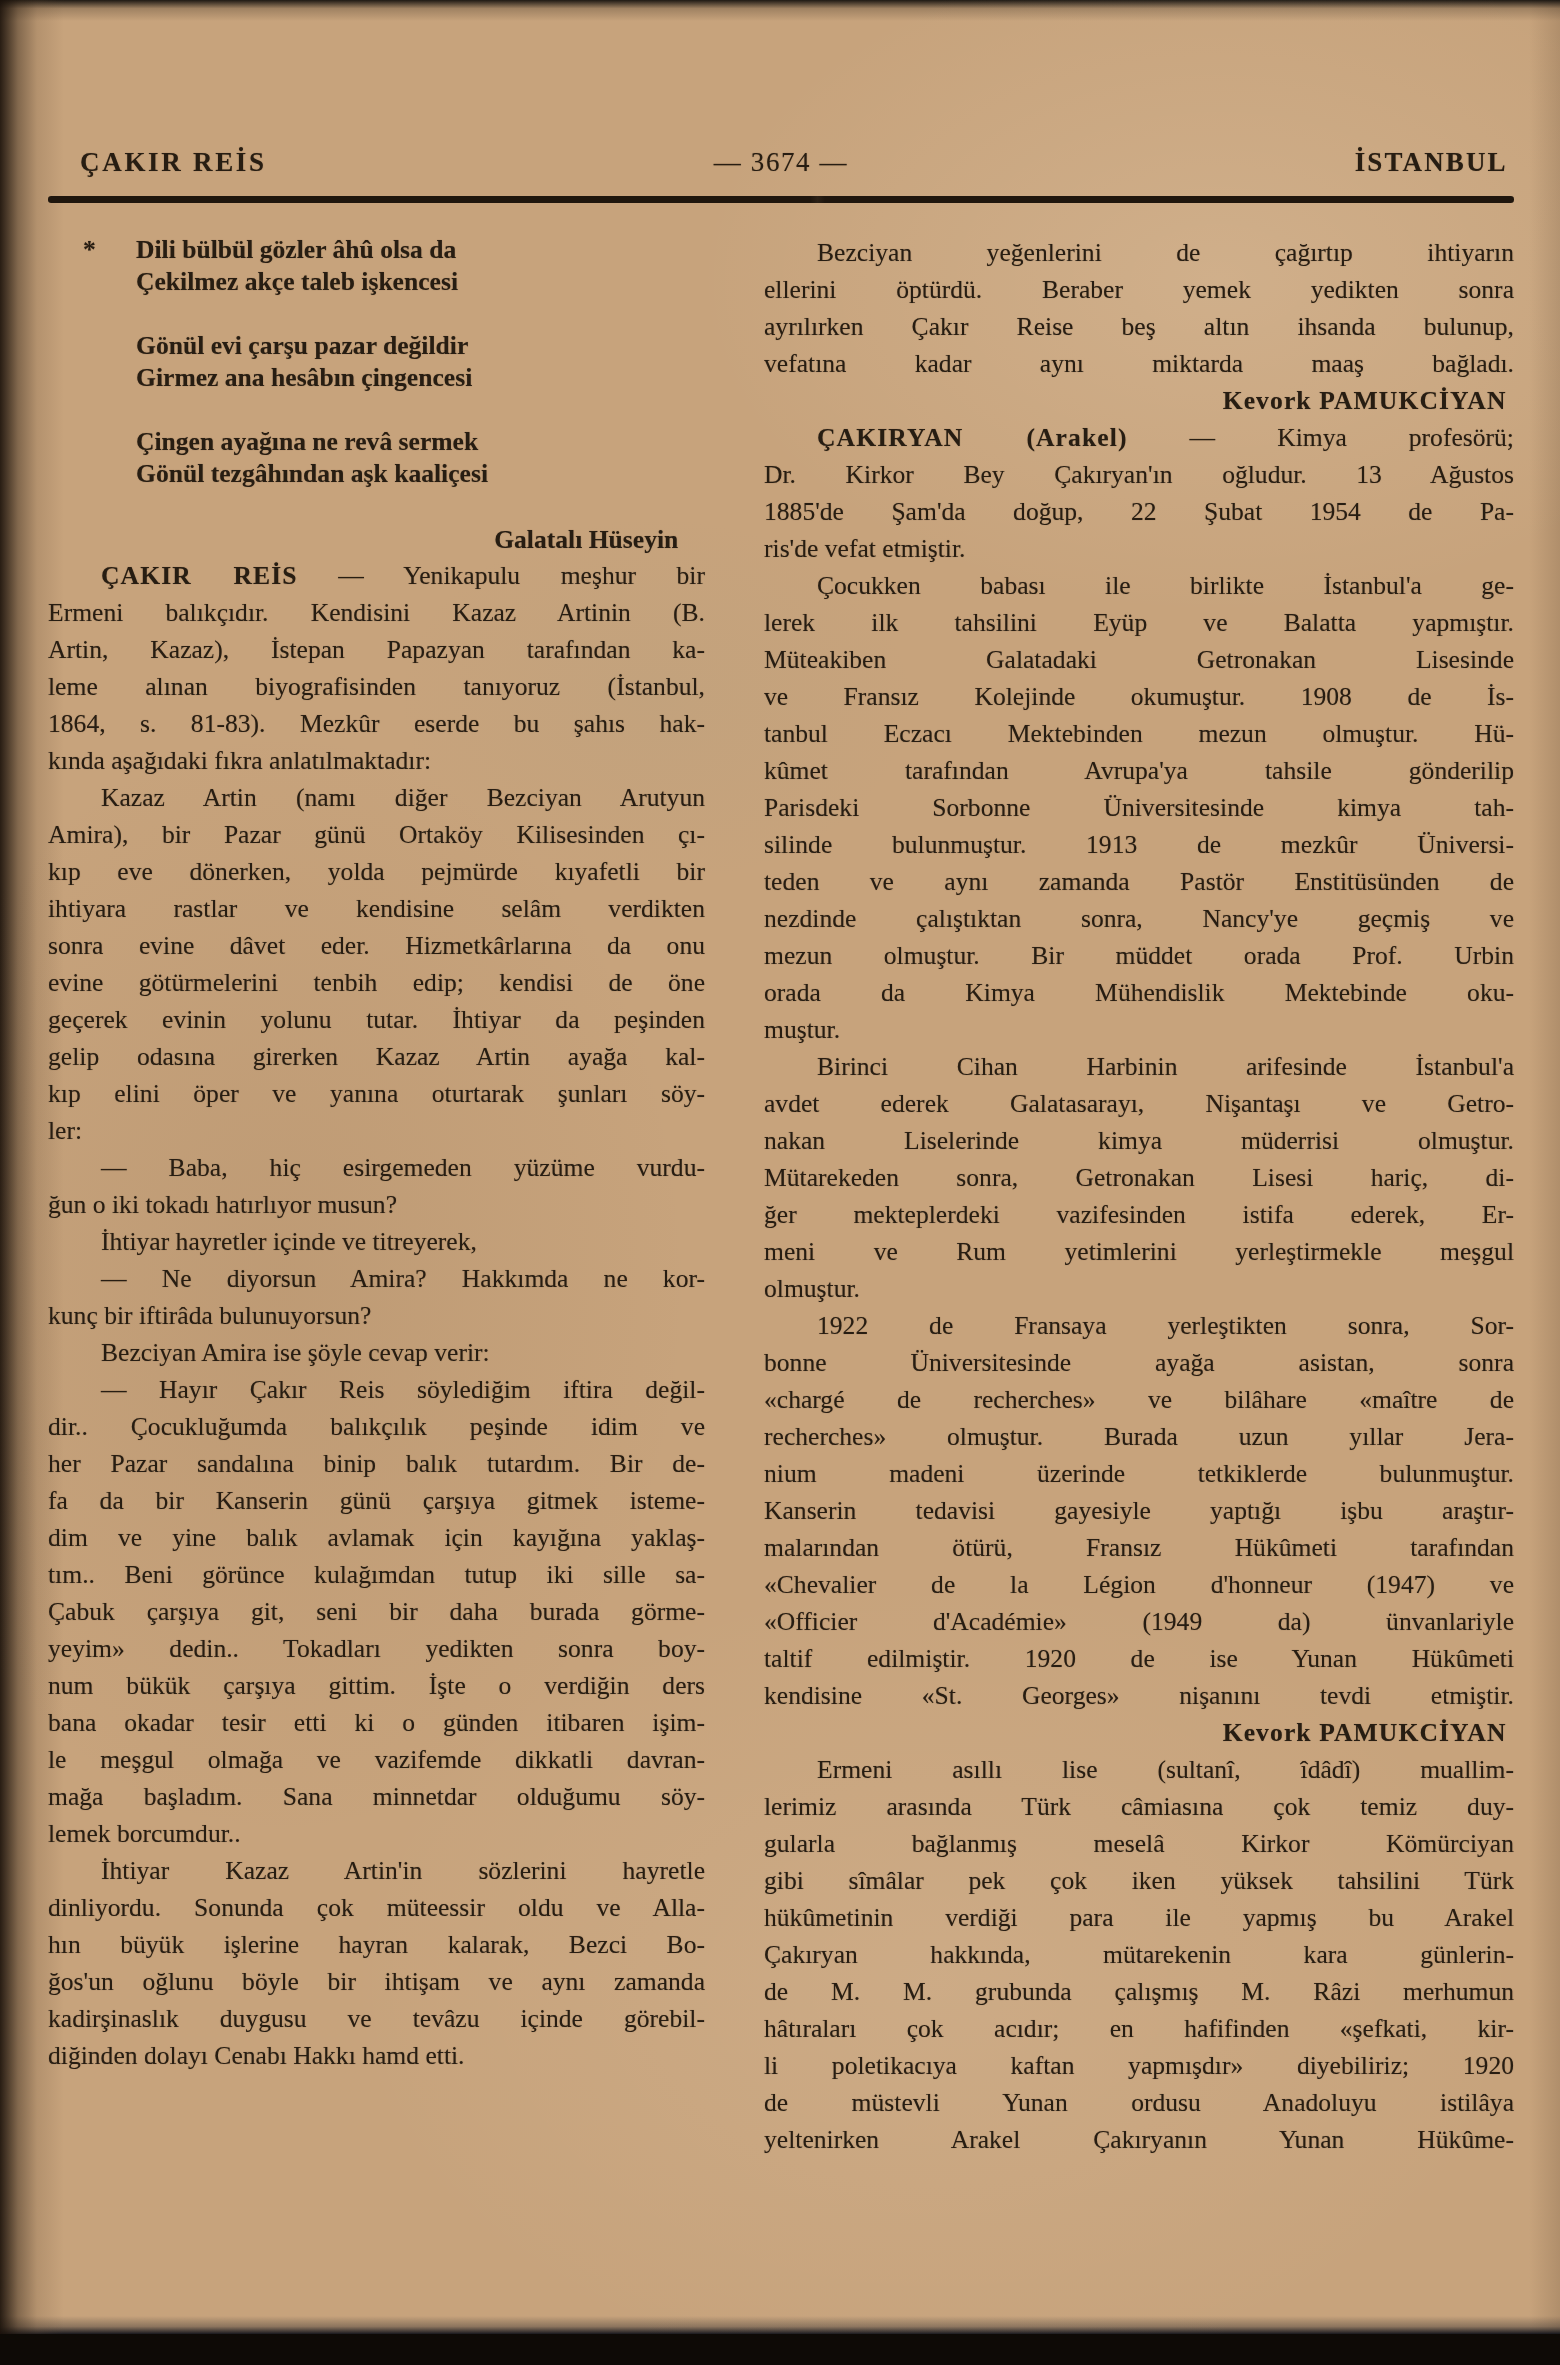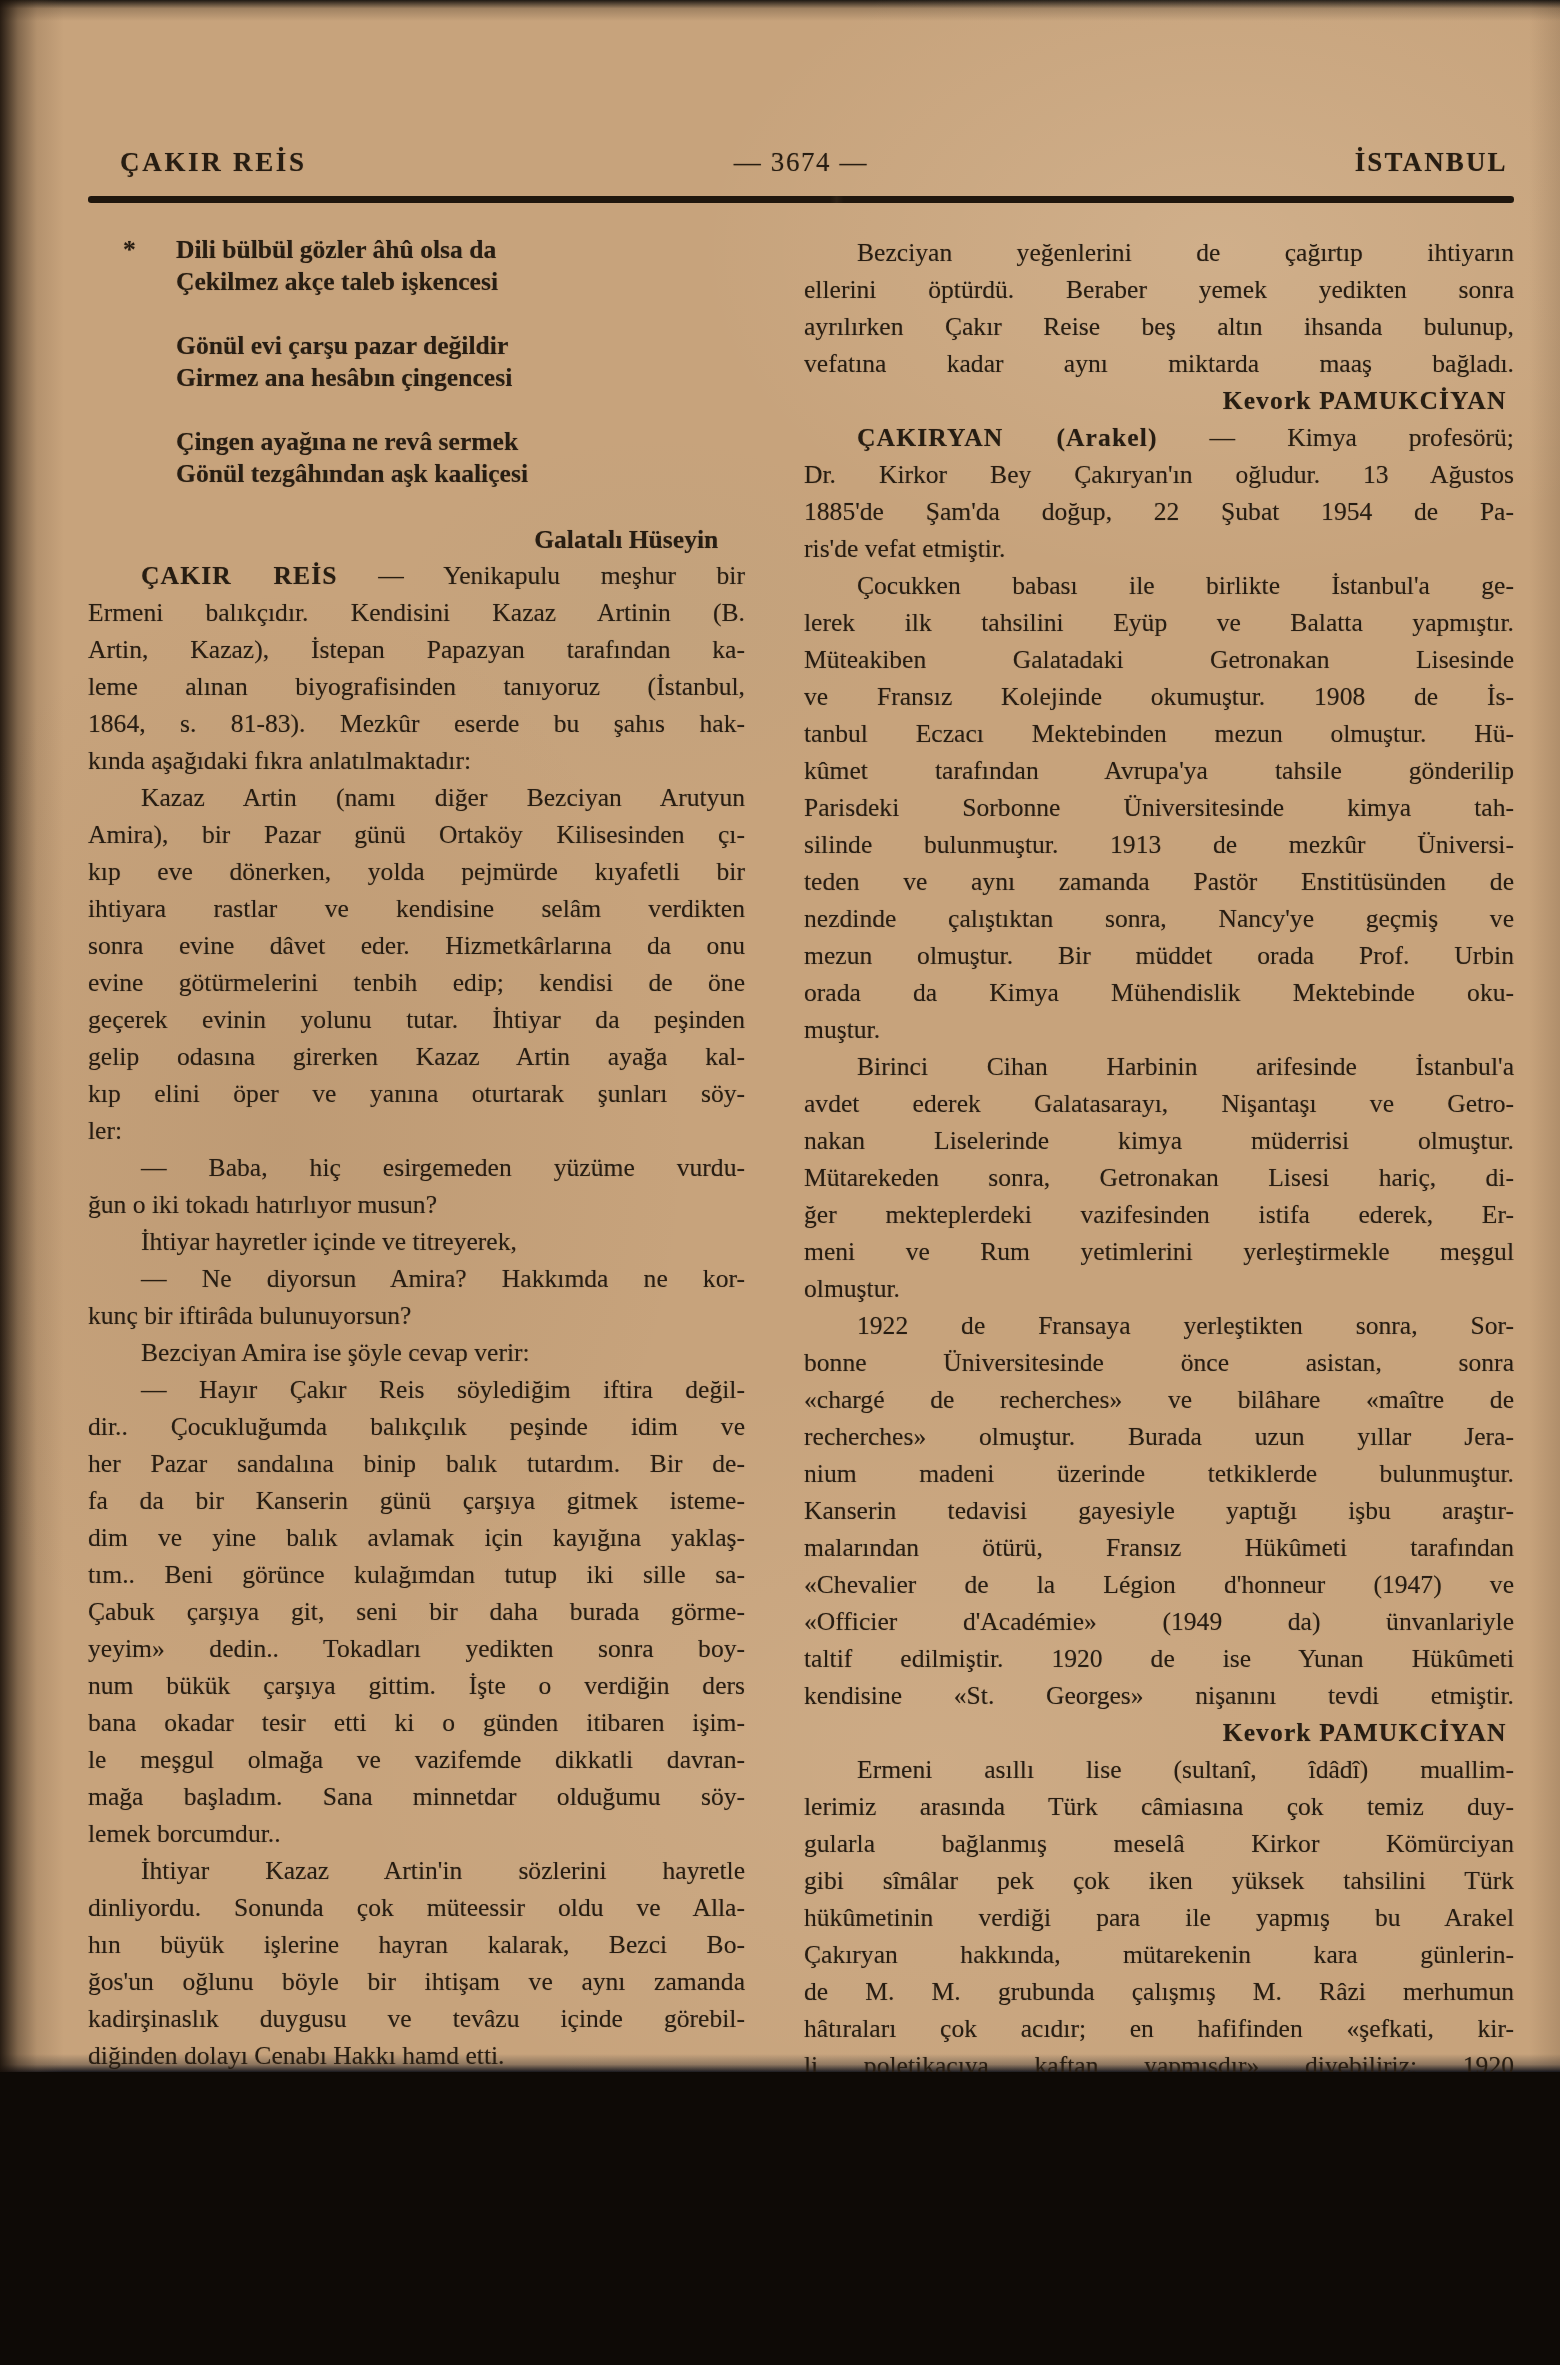--- a/index.html
+++ b/index.html
@@ -6,35 +6,35 @@
     --paper:#c7a37c;
     --ink:#271d12;
     --rule:#1f160d;
     --edge:#17100a;
   }
   *{box-sizing:border-box;}
   html,body{margin:0;padding:0;background:#0e0a06;}
   .scan{
     position:relative;
     width:1561px;
-    height:2072px;
+    height:2334px;
     overflow:hidden;
     font-family:"Liberation Serif","DejaVu Serif",serif;
     color:var(--ink);
     background:
       radial-gradient(745px 479px at 78% 12%, rgba(255,238,214,.16), rgba(255,238,214,0) 70%),
       radial-gradient(586px 798px at 18% 55%, rgba(110,80,50,.10), rgba(110,80,50,0) 70%),
       radial-gradient(852px 586px at 60% 85%, rgba(255,240,220,.10), rgba(255,240,220,0) 70%),
       radial-gradient(373px 266px at 42% 30%, rgba(140,150,130,.08), rgba(140,150,130,0) 70%),
       linear-gradient(90deg, rgba(26,17,10,.92) 0px, rgba(46,32,20,.45) 18px, rgba(90,66,44,.18) 37px, rgba(90,66,44,0) 64px),
       linear-gradient(180deg, rgba(12,10,8,.9) 0px, rgba(40,30,20,.25) 8.5px, rgba(40,30,20,0) 21px),
       linear-gradient(0deg, rgba(16,18,26,.95) 0px, rgba(30,30,38,.35) 7.5px, rgba(30,30,38,0) 18px),
       linear-gradient(270deg, rgba(90,66,44,.22) 0px, rgba(90,66,44,0) 32px),
       var(--paper);
-    padding:143px 47px 0 88px;
+    padding:143px 47px 0 48px;
     text-shadow:0 0 1.1px rgba(55,38,22,.40);
   }
   .header{
     position:relative;
     height:38px;
     font-size:27px;
     line-height:38px;
   }
   .h-left{
     position:absolute;left:32px;top:0;
@@ -217,21 +217,21 @@
           <div class="line first">Birinci Cihan Harbinin arifesinde İstanbul'a</div>
           <div class="line">avdet ederek Galatasarayı, Nişantaşı ve Getro-</div>
           <div class="line">nakan Liselerinde kimya müderrisi olmuştur.</div>
           <div class="line">Mütarekeden sonra, Getronakan Lisesi hariç, di-</div>
           <div class="line">ğer mekteplerdeki vazifesinden istifa ederek, Er-</div>
           <div class="line">meni ve Rum yetimlerini yerleştirmekle meşgul</div>
           <div class="line last">olmuştur.</div>
         </div>
         <div class="para">
           <div class="line first">1922 de Fransaya yerleştikten sonra, Sor-</div>
-          <div class="line">bonne Üniversitesinde önce asistan, sonra</div>
+          <div class="line">bonne Üniversitesinde ayağa asistan, sonra</div>
           <div class="line">«chargé de recherches» ve bilâhare «maître de</div>
           <div class="line">recherches» olmuştur. Burada uzun yıllar Jera-</div>
           <div class="line">nium madeni üzerinde tetkiklerde bulunmuştur.</div>
           <div class="line">Kanserin tedavisi gayesiyle yaptığı işbu araştır-</div>
           <div class="line">malarından ötürü, Fransız Hükûmeti tarafından</div>
           <div class="line">«Chevalier de la Légion d'honneur (1947) ve</div>
           <div class="line">«Officier d'Académie» (1949 da) ünvanlariyle</div>
           <div class="line">taltif edilmiştir. 1920 de ise Yunan Hükûmeti</div>
           <div class="line">kendisine «St. Georges» nişanını tevdi etmiştir.</div>
         </div>

